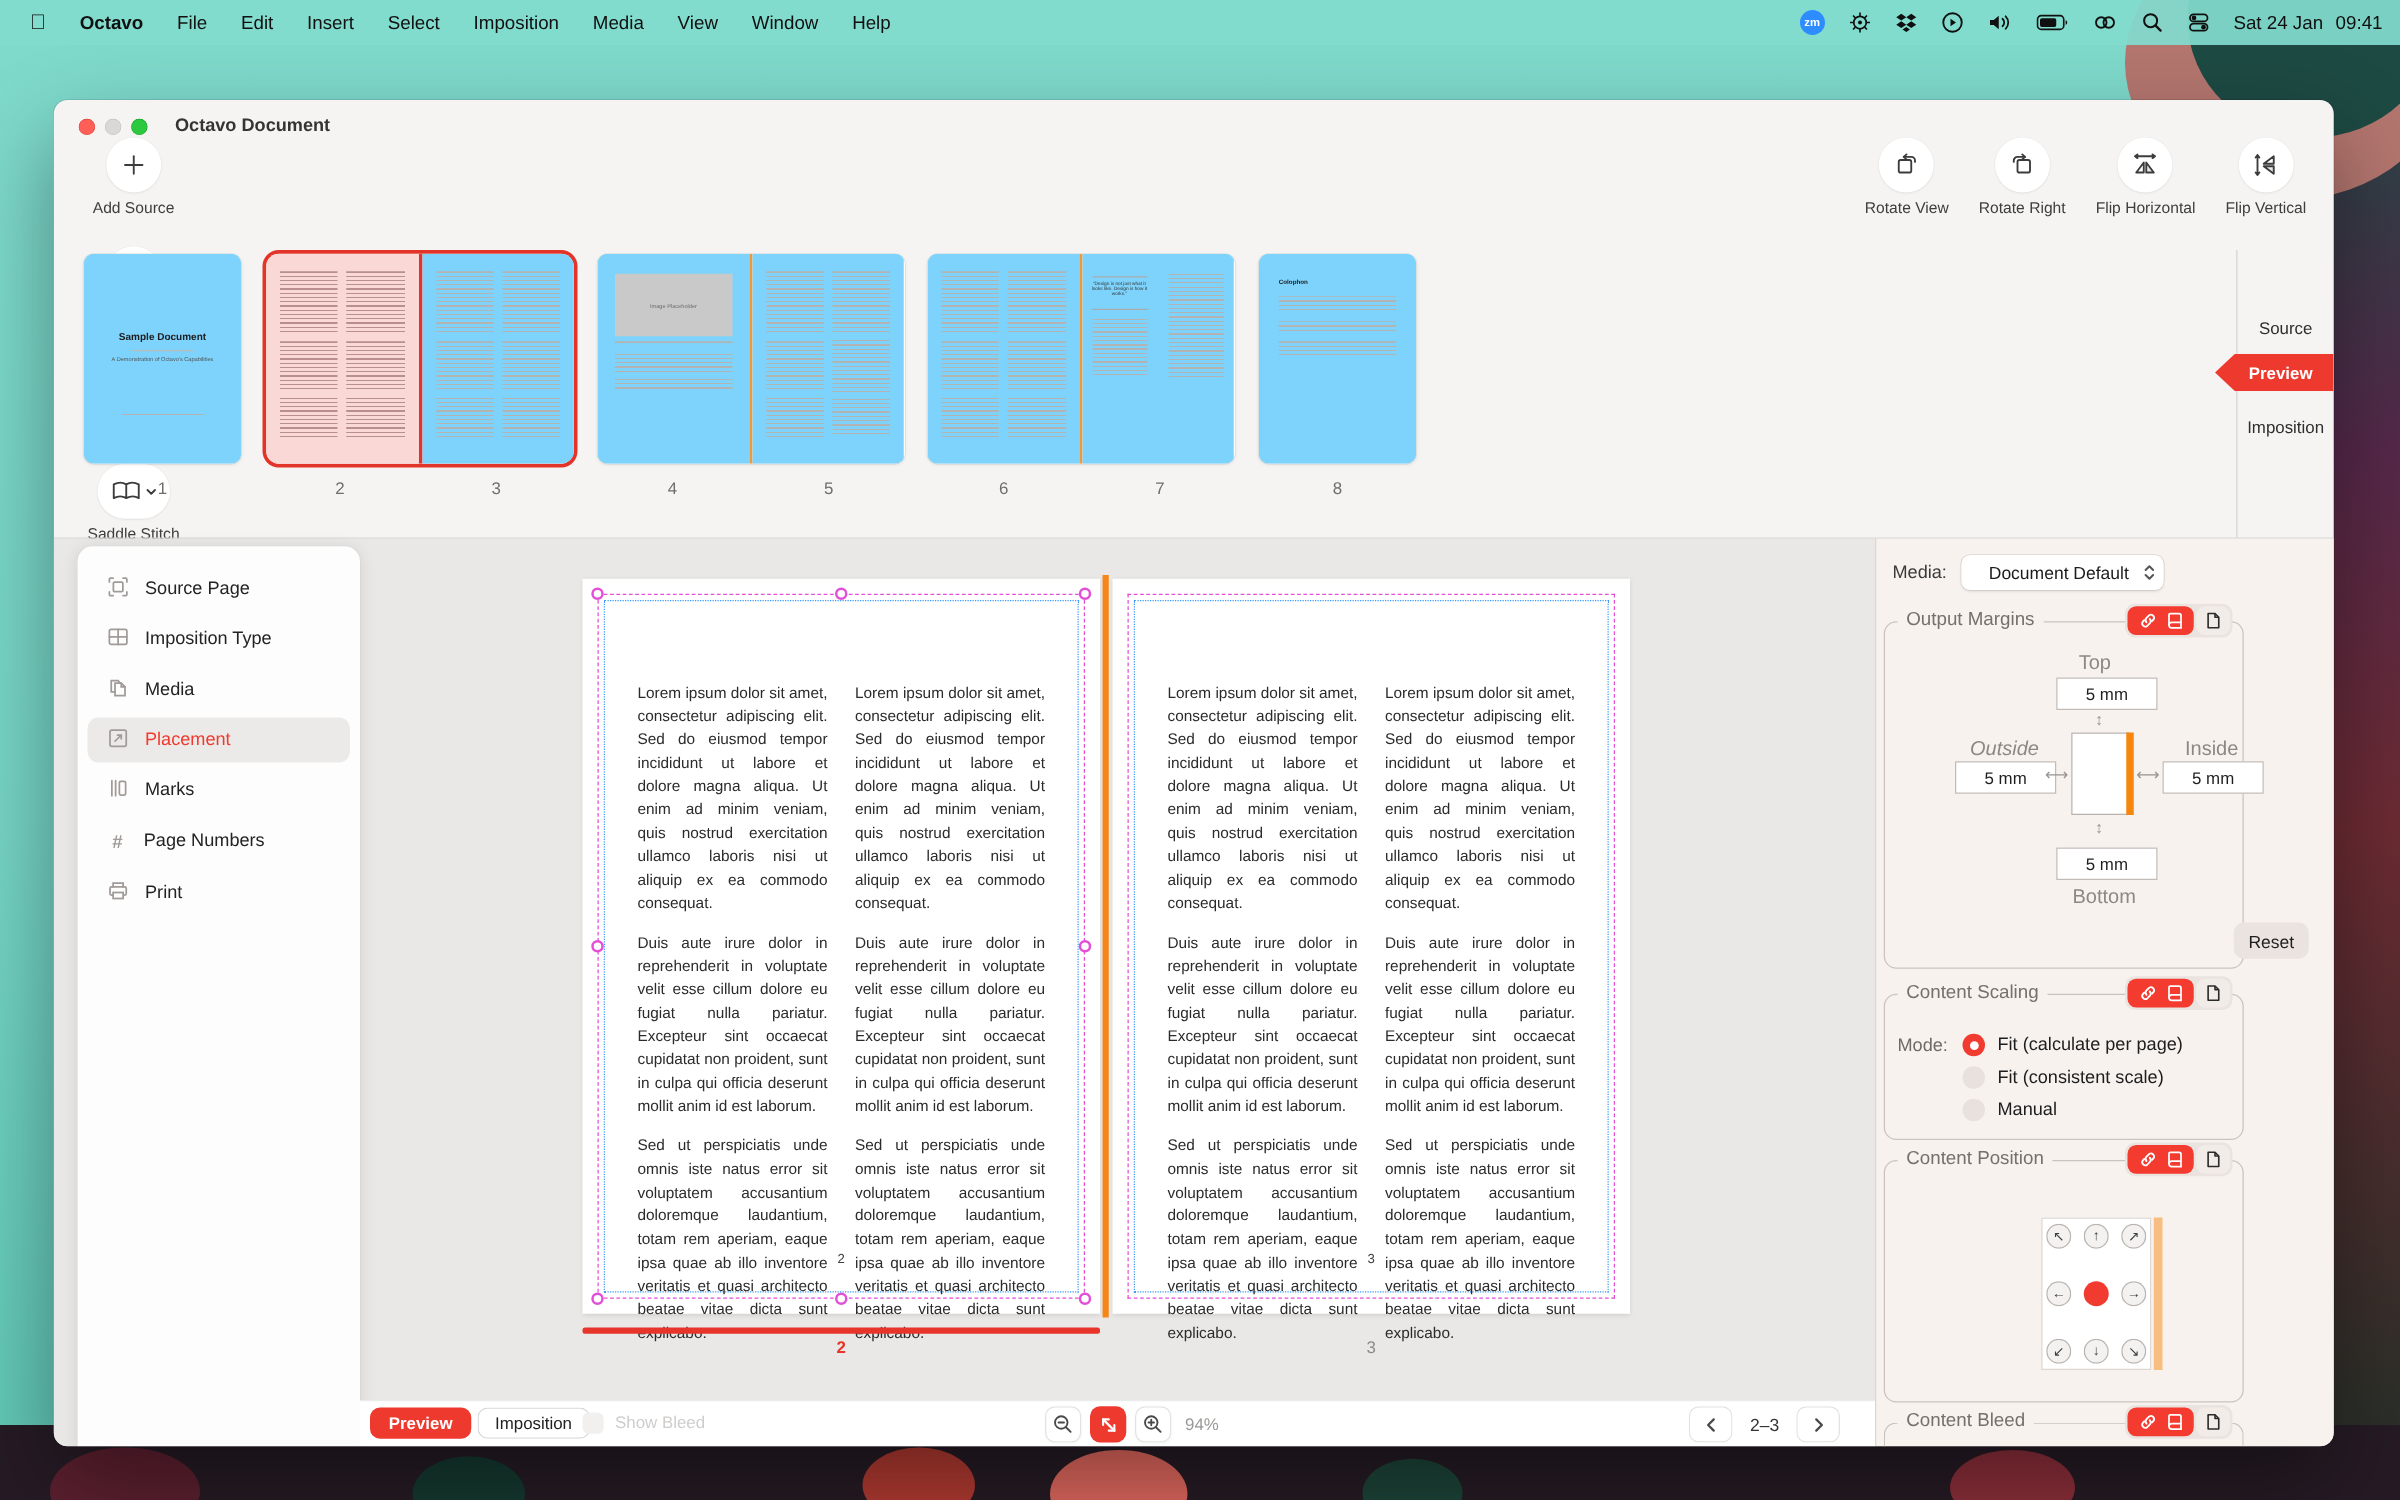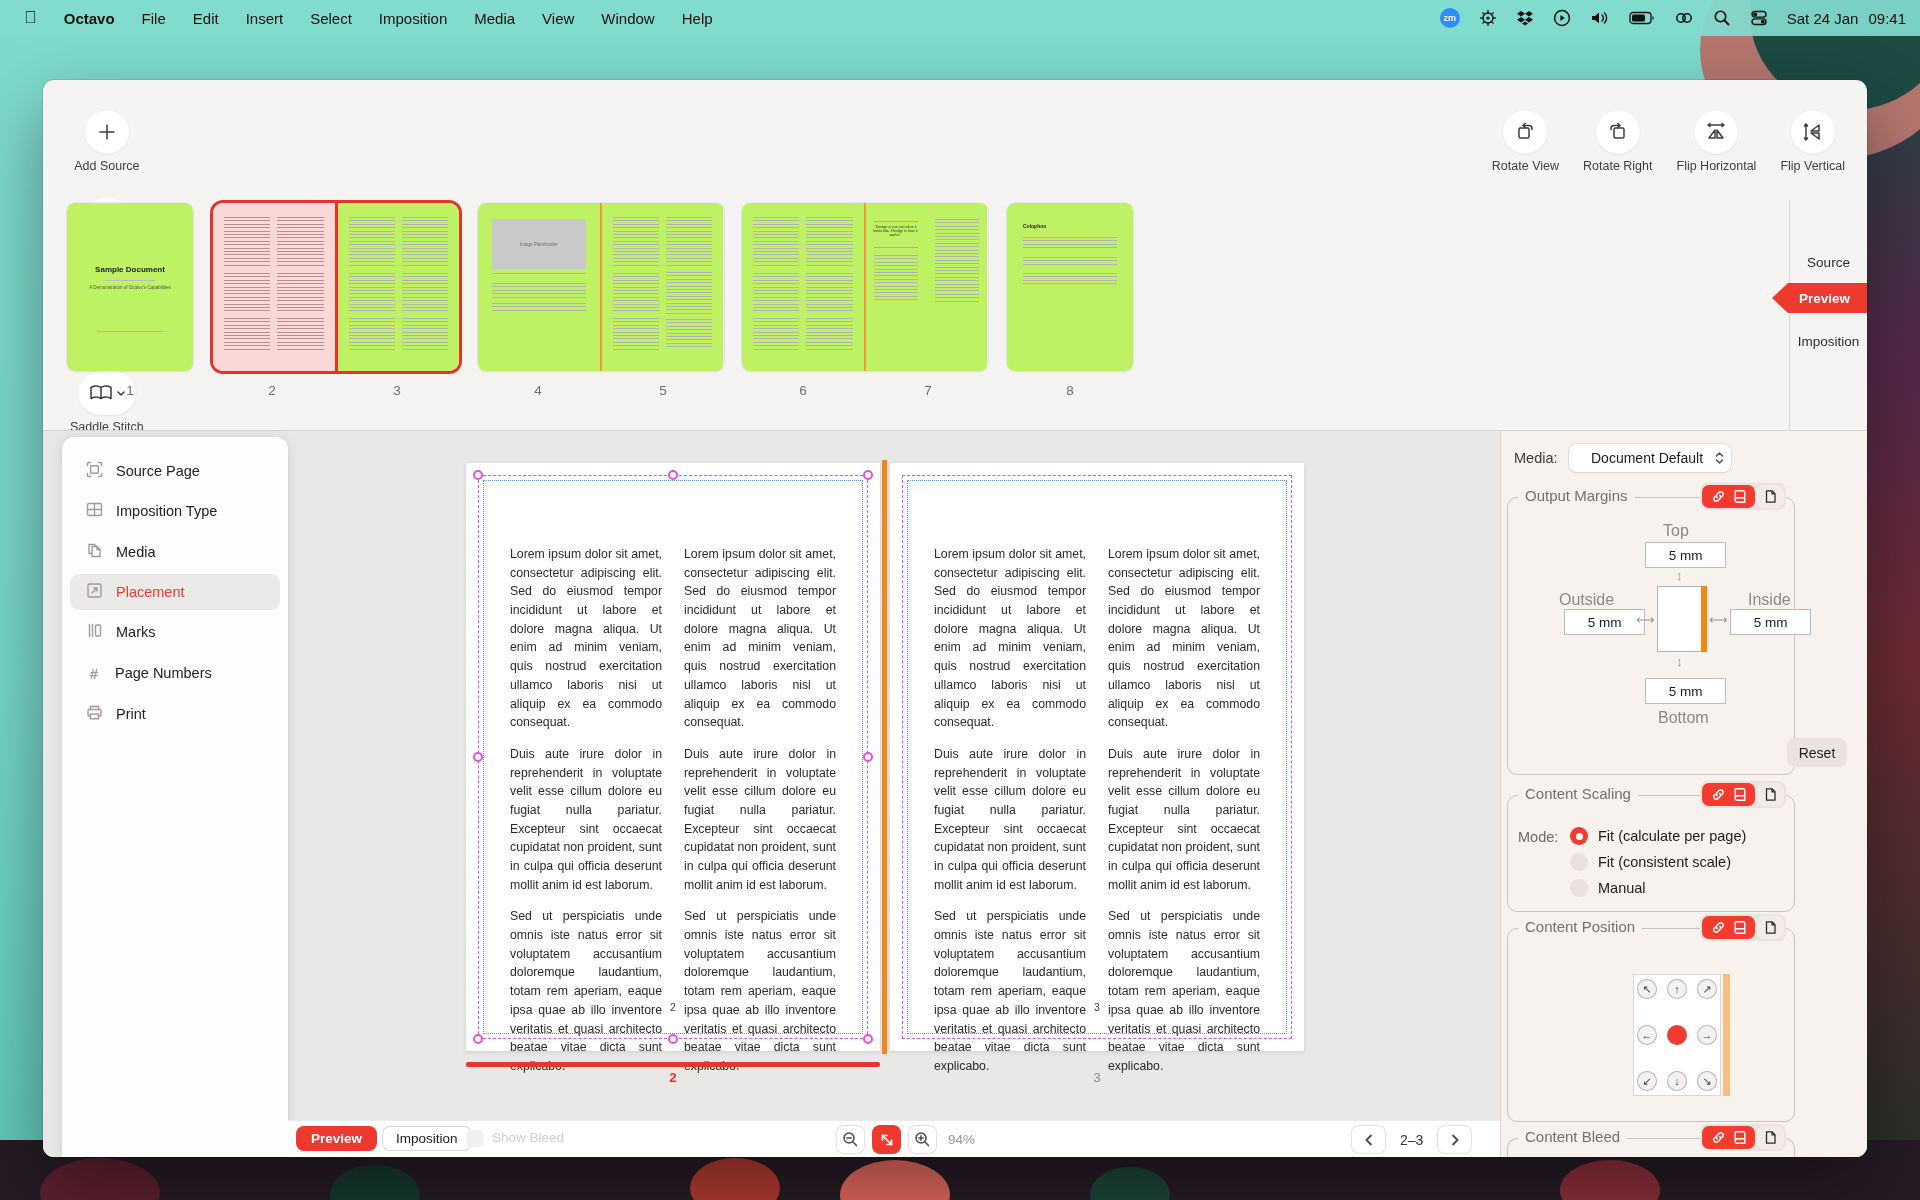--- a/index.html
+++ b/index.html
@@ -48,21 +48,21 @@
     box-shadow:0 0 0 .5px rgba(0,0,0,.04), 0 1px 2px rgba(0,0,0,.05);
     display:flex; align-items:center; justify-content:center; color:#3c3c3c; }
   .tb-label { margin-top:5px; font-size:12.5px; color:#3e3e3e; }
   .tb-circle svg { stroke:#3c3c3c; fill:none; stroke-width:1.5; stroke-linecap:round; stroke-linejoin:round; }
 
   
   .thumbstrip { position:absolute; left:0; top:120px; width:1746px; height:230px; }
   .thumb-group { position:absolute; top:3px; height:168px; background:#fff; border-radius:8px;
     box-shadow:0 0 0 .5px rgba(0,0,0,.09), 0 1px 3px rgba(0,0,0,.07); display:flex; overflow:hidden; }
   .thumb-group.selected { box-shadow:0 0 0 3px #e3342a; border-radius:10px; }
-  .thumb-half { width:121.5px; height:100%; position:relative; background:#bef264; }
+  .thumb-half { width:121.5px; height:100%; position:relative; background:#7dd3fc; }
   .divider-red { width:3px; background:#e3342a; }
   .divider-orange { width:2px; background:#f0993c; }
   .thumb-num { position:absolute; top:183px; width:40px; text-align:center; font-size:13.5px; color:#6e6e6e; }
 
   .ml { background:repeating-linear-gradient(to bottom,#b3b3b3 0 1px,transparent 1px 3.4px); }
   .pink .ml { background:repeating-linear-gradient(to bottom,#b98f8d 0 1px,transparent 1px 3.4px); }
   .t-cols { position:absolute; left:11px; right:11px; top:14px; bottom:20px; display:flex; gap:7px; }
   .t-col { flex:1; display:flex; flex-direction:column; gap:5px; }
   .t-blk { width:100%; }
 
@@ -292,20 +292,28 @@
       </span>
     <span class="mb-clock">
       <span>Sat 24 Jan</span>
       <span>09:41</span>
     </span>
   </div>
 </div>
 
 <div class="window">
 
+  <div class="titlebar">
+    <div class="lights">
+      <span class="light red"></span>
+      <span class="light gray"></span>
+      <span class="light green"></span>
+    </div>
+    <span class="win-title">Octavo Document</span>
+  </div>
 
   <div class="toolbar">
     <div class="tb-group left">
       <div class="tb-btn">
         <span class="tb-circle">
             <svg width="20" height="20" viewBox="0 0 20 20">
               <line x1="10" y1="3" x2="10" y2="17"></line>
               <line x1="3" y1="10" x2="17" y2="10"></line>
             </svg>
           </span>
@@ -690,21 +698,21 @@
                 <path d="M8 1.8v3h3"></path>
               </g>
             </svg>
         </span>
       </span>
       <span class="m-label" style="left:155px;top:24px;">Top</span>
       <div class="m-field" style="left:137px;top:44px;">5 mm</div>
       <span class="m-arrow" style="left:168px;top:70px;">↕</span>
       <div class="m-page"></div>
       <div class="m-spinebar"></div>
-      <span class="m-label" style="left:51px;top:93px;">Outside</span>
+      <span class="m-label" style="left:68px;top:93px;font-style:italic;">Outside</span>
       <div class="m-field" style="left:56px;top:111px;">5 mm</div>
       <span class="m-arrow" style="left:128px;top:114px;">⟷</span>
       <span class="m-arrow" style="left:201px;top:114px;">⟷</span>
       <span class="m-label" style="left:240px;top:93px;">Inside</span>
       <div class="m-field" style="left:222px;top:111px;">5 mm</div>
       <span class="m-arrow" style="left:168px;top:156px;">↕</span>
       <div class="m-field" style="left:137px;top:180px;">5 mm</div>
       <span class="m-label" style="left:150px;top:211px;">Bottom</span>
       <div class="reset-btn">Reset</div>
     </div>

